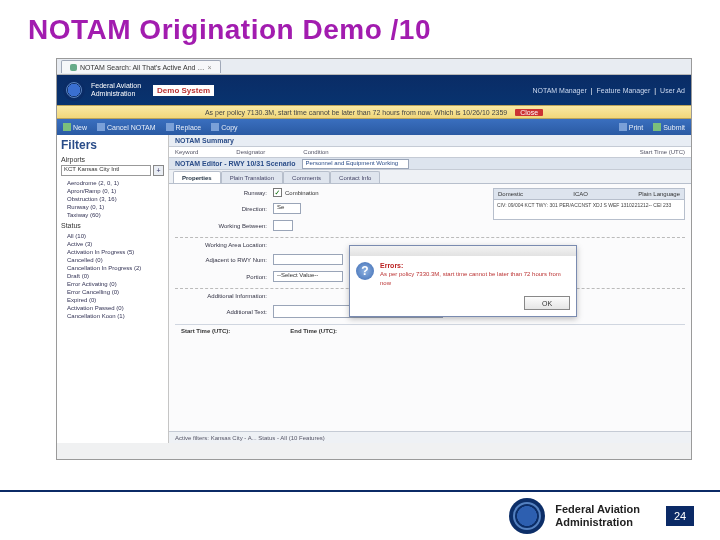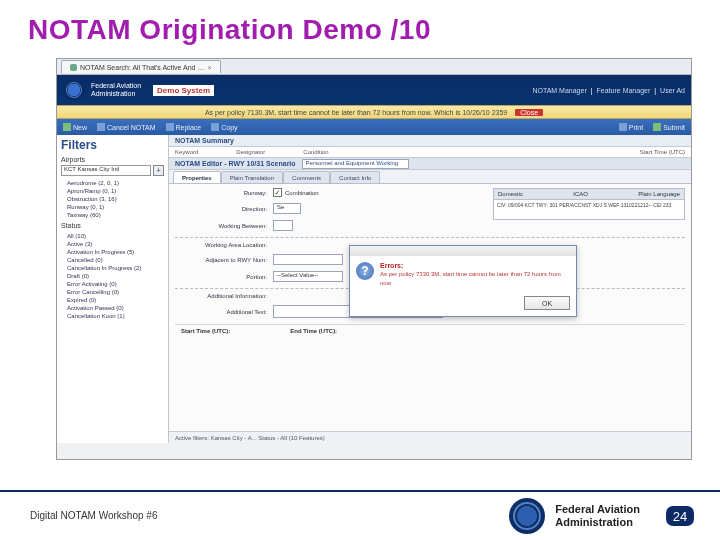--- a/index.html
+++ b/index.html
@@ -95,21 +95,21 @@
   .modal-text span { font-size: 6px; color: #b33; }
   .modal-foot { display: flex; justify-content: flex-end; padding: 3px 6px 6px; }
   .ok-btn { width: 46px; height: 14px; border: 1px solid #888; background: linear-gradient(#fcfcfc,#e5e5e5); font-size: 7px; display: flex; align-items: center; justify-content: center; }
 
   
   .slide-footer { position: absolute; left: 0; right: 0; bottom: 0; height: 50px; border-top: 2px solid #0b2a66; display: flex; align-items: center; padding: 0 26px 0 30px; }
   .sfoot-left { font-size: 10px; color: #333; line-height: 1.25; }
   .seal-lg { width: 36px; height: 36px; border-radius: 50%; background: radial-gradient(circle,#2d5fb0 38%,#0c2e68 40%); margin-left: auto; position: relative; flex-shrink: 0; }
   .seal-lg::after { content: ""; position: absolute; inset: 4px; border-radius: 50%; border: 2px solid #5481c0; }
   .sfoot-org { font-size: 11px; font-weight: bold; color: #222; margin-left: 10px; line-height: 1.15; }
-  .pagenum { margin-left: 26px; font-size: 13px; color: #fff; background: #0b2a66; width: 28px; height: 20px; display: flex; align-items: center; justify-content: center; border-radius: 7px; }
+  .pagenum { margin-left: 26px; font-size: 11px; color: #fff; background: #0b2a66; width: 28px; height: 20px; display: flex; align-items: center; justify-content: center; }
 </style>
 </head>
 <body>
 
 <div class="slide-title">NOTAM Origination Demo /10</div>
 
 <div class="shot">
 
 
   <div class="tabstrip">
@@ -302,21 +302,20 @@
     </div>
     <div class="modal-foot">
       <div class="ok-btn">OK</div>
     </div>
   </div>
 
 </div>
 
 <div class="slide-footer">
   <div class="sfoot-left">
-    <div>Digital NOTAM Workshop #6</div>
   </div>
   <div class="seal-lg"></div>
   <div class="sfoot-org">
     <div>Federal Aviation</div>
     <div>Administration</div>
   </div>
   <div class="pagenum">24</div>
 </div>
 
 </body></html>

